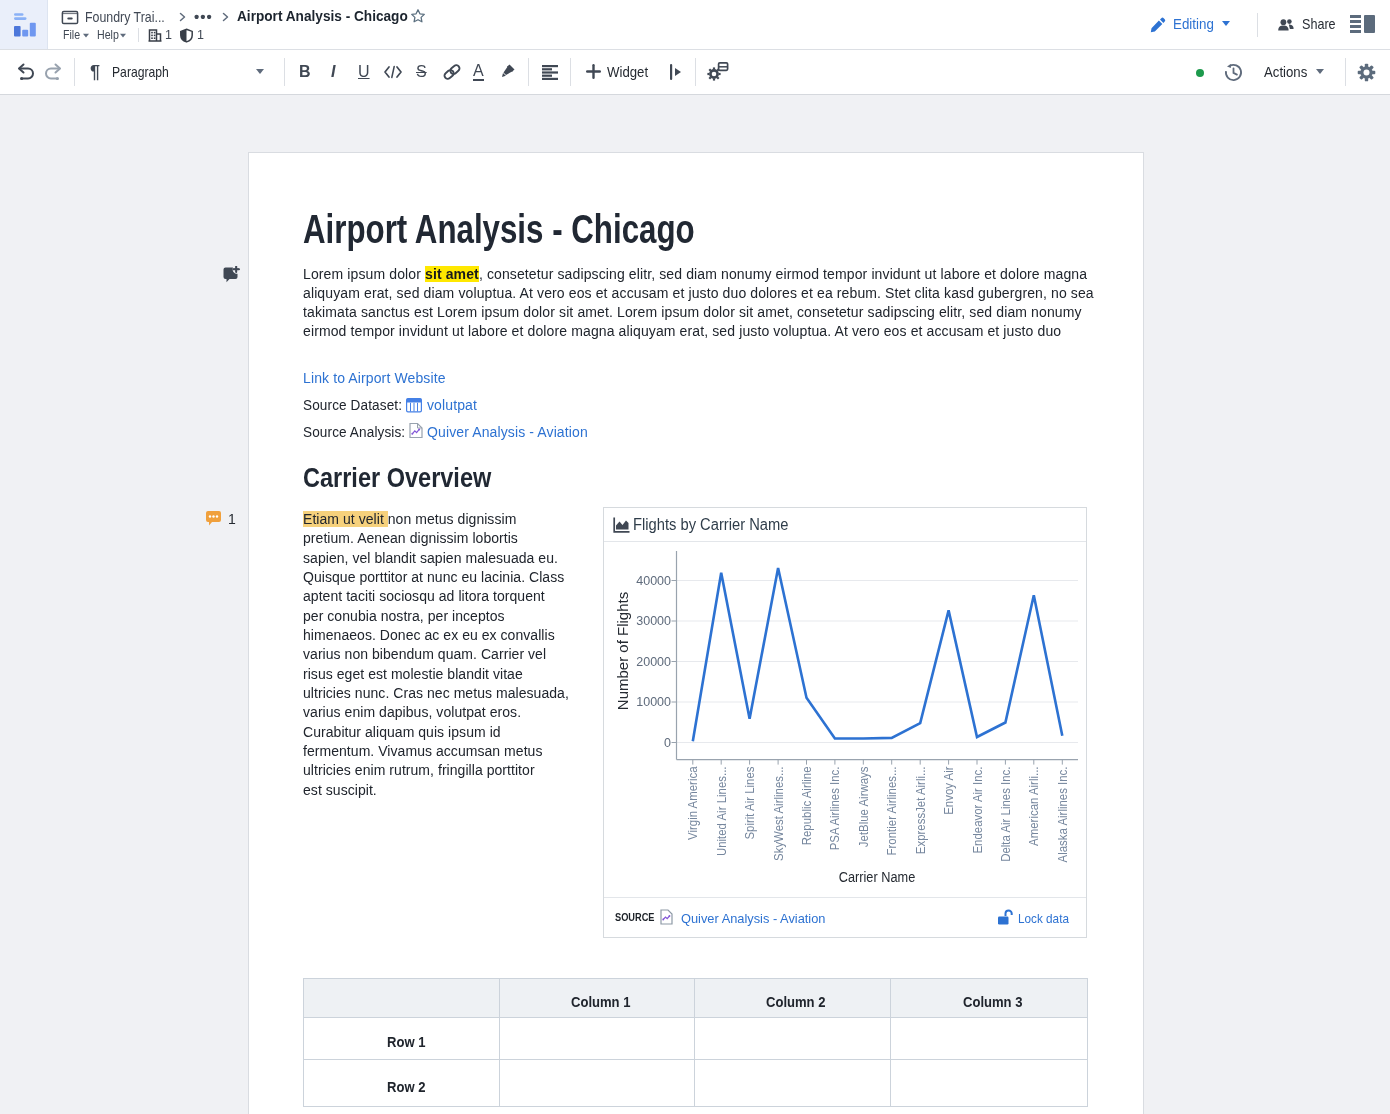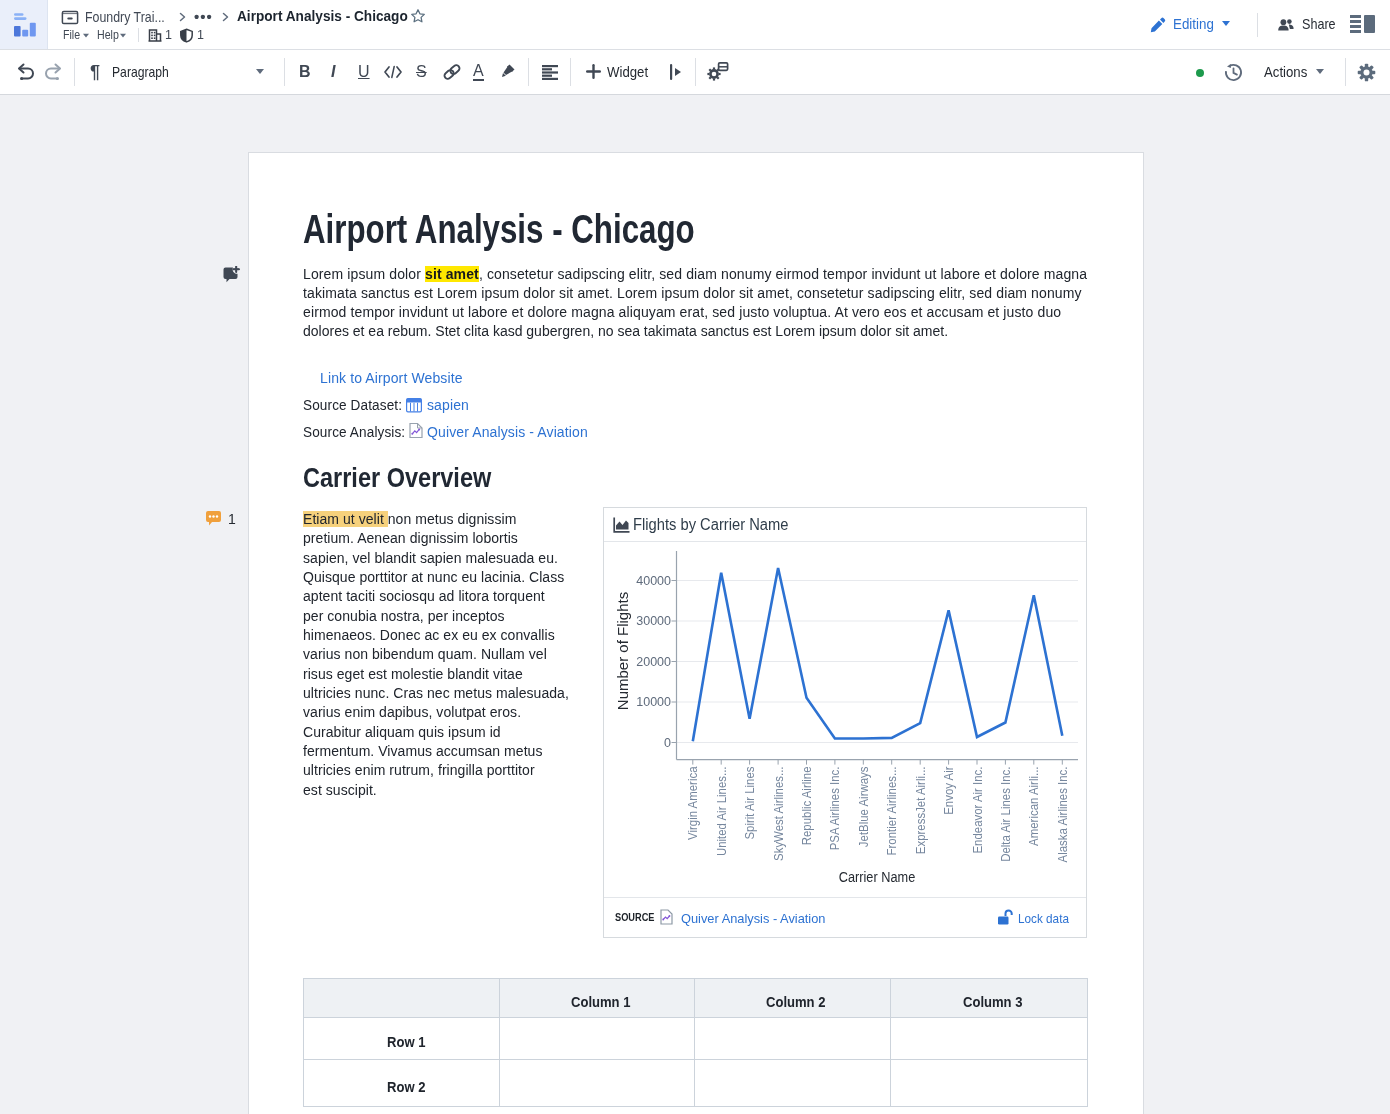--- a/index.html
+++ b/index.html
@@ -224,27 +224,27 @@
   <path d="M1 3 a2 2 0 0 1 2 -2 H14 a2 2 0 0 1 2 2 V10 a2 2 0 0 1 -2 2 H7 L4 15.4 V12 H3 a2 2 0 0 1 -2 -2 Z" fill="#f0a03c"></path>
   <circle cx="5" cy="6.5" r="1.2" fill="#fff"></circle>
     <circle cx="8.5" cy="6.5" r="1.2" fill="#fff"></circle>
     <circle cx="12" cy="6.5" r="1.2" fill="#fff"></circle>
 </svg>
 <div class="abs" style="left:228px;top:511px;font-size:14px;color:#252a31">1</div>
 
 <h1 class="abs t" style="left:303px;top:208.5px">Airport Analysis - Chicago</h1>
 <div class="abs body14" style="left:303px;top:264.5px">
   <div class="nw">Lorem ipsum dolor <span class="hl-y">sit amet</span>, consetetur sadipscing elitr, sed diam nonumy eirmod tempor invidunt ut labore et dolore magna</div>
+  <div class="nw">aliquyam erat, sed diam voluptua. At vero eos et accusam et justo duo dolores et ea rebum. Stet clita kasd gubergren, no sea</div>
   <div class="nw">takimata sanctus est Lorem ipsum dolor sit amet. Lorem ipsum dolor sit amet, consetetur sadipscing elitr, sed diam nonumy</div>
   <div class="nw">eirmod tempor invidunt ut labore et dolore magna aliquyam erat, sed justo voluptua. At vero eos et accusam et justo duo</div>
-  <div class="nw" style="letter-spacing:0">dolores et ea rebum. Stet clita kasd gubergren, no sea takimata sanctus est Lorem ipsum dolor sit amet.</div>
-</div>
-<div class="abs body14 nw link" style="left:320px;top:369.2px">Link to Airport Website</div>
+</div>
+<div class="abs body14 nw link" style="left:303px;top:369.2px">Link to Airport Website</div>
 <div class="abs body14 nw" style="left:303px;top:396px;transform:scaleX(0.97);transform-origin:left top">Source Dataset:</div>
-<div class="abs body14 nw link" style="left:427px;top:396px">sapien</div>
+<div class="abs body14 nw link" style="left:427px;top:396px">volutpat</div>
 <svg class="abs" style="left:406px;top:398px" width="16" height="15" viewBox="0 0 16 15">
   <rect x="0.6" y="0.6" width="14.8" height="13.2" rx="1.4" fill="none" stroke="#4580e6" stroke-width="1.2"></rect>
   <path d="M0.6 2 a1.4 1.4 0 0 1 1.4 -1.4 H14 a1.4 1.4 0 0 1 1.4 1.4 V4.4 H0.6 Z" fill="#4580e6"></path>
   <path d="M4.5 4.8 V13.4 M8 4.8 V13.4 M11.5 4.8 V13.4" stroke="#4580e6" stroke-width="1"></path>
 </svg>
 <div class="abs body14 nw" style="left:303px;top:423px;transform:scaleX(0.97);transform-origin:left top">Source Analysis:</div>
 <div class="abs body14 nw link" style="left:427px;top:423px">Quiver Analysis - Aviation</div>
 <svg class="abs" style="left:409px;top:422px" width="14" height="17" viewBox="0 0 14 17">
   <path d="M1 1.5 H8.5 L13 6 V15.5 H1 Z" fill="#fff" stroke="#98a2ae" stroke-width="1.2"></path>
   <path d="M8.5 1.5 L8.5 6 L13 6" fill="none" stroke="#98a2ae" stroke-width="1"></path>
@@ -254,21 +254,21 @@
 </svg>
 <h2 class="abs t" style="left:303px;top:462.5px">Carrier Overview</h2>
 <div class="abs body14" style="left:303px;top:510px;letter-spacing:0.05px">
   <div class="nw"><span class="hl-t">Etiam ut velit </span>non metus dignissim</div>
   <div class="nw">pretium. Aenean dignissim lobortis</div>
   <div class="nw">sapien, vel blandit sapien malesuada eu.</div>
   <div class="nw">Quisque porttitor at nunc eu lacinia. Class</div>
   <div class="nw">aptent taciti sociosqu ad litora torquent</div>
   <div class="nw">per conubia nostra, per inceptos</div>
   <div class="nw">himenaeos. Donec ac ex eu ex convallis</div>
-  <div class="nw">varius non bibendum quam. Nullam vel</div>
+  <div class="nw">varius non bibendum quam. Carrier vel</div>
   <div class="nw">risus eget est molestie blandit vitae</div>
   <div class="nw">ultricies nunc. Cras nec metus malesuada,</div>
   <div class="nw">varius enim dapibus, volutpat eros.</div>
   <div class="nw">Curabitur aliquam quis ipsum id</div>
   <div class="nw">fermentum. Vivamus accumsan metus</div>
   <div class="nw">ultricies enim rutrum, fringilla porttitor</div>
   <div class="nw">est suscipit.</div>
 </div>
 
 <div id="card">

